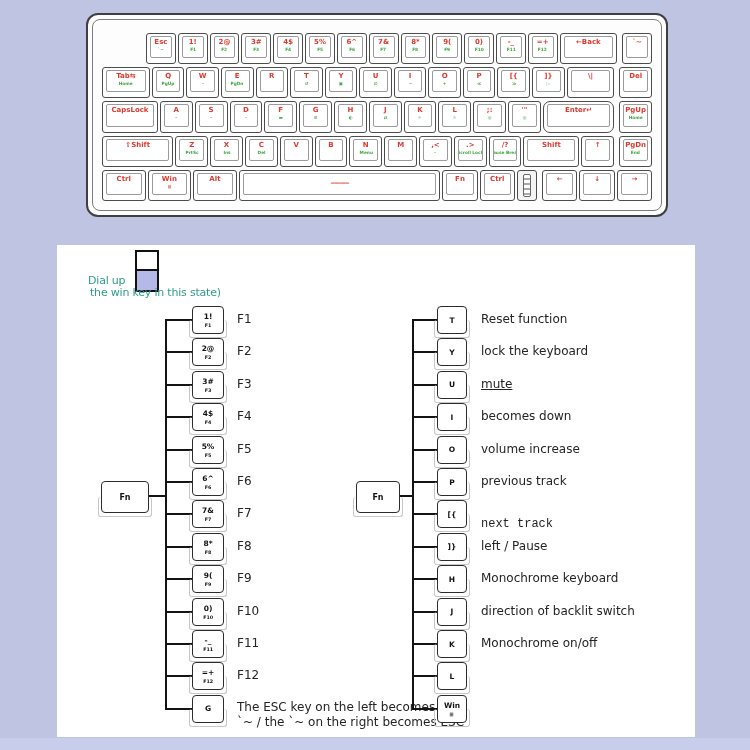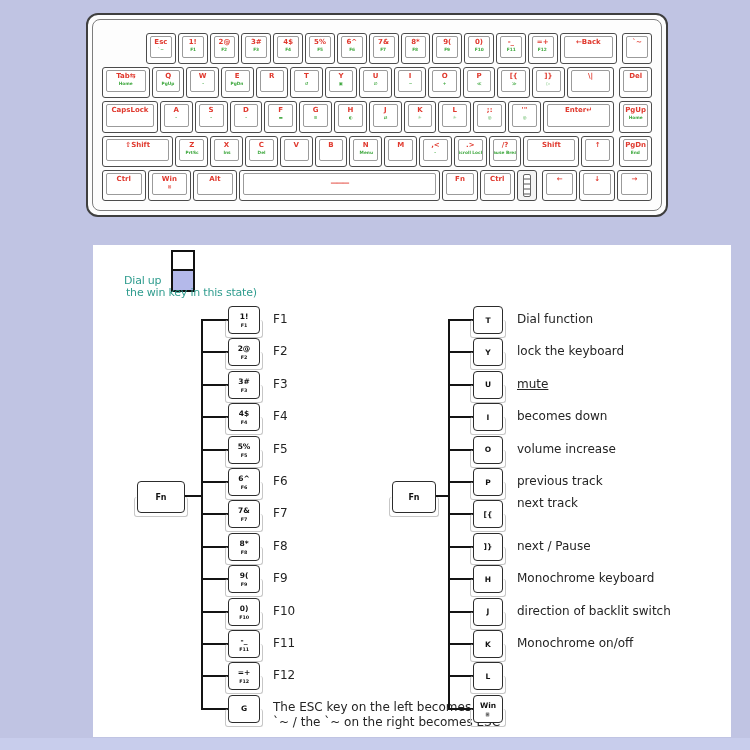--- a/index.html
+++ b/index.html
@@ -20,21 +20,21 @@
   .kb-s{color:#3fa83f;font-size:6px;line-height:6px;font-weight:700;white-space:nowrap;
         transform:scale(0.72);transform-origin:center top;}
   .kb-s.sr{color:#e0392e;}
   .kb-key.space .kb-top{justify-content:center;}
   .kb-key.space .kb-p{letter-spacing:-1px;margin-top:0;}
   .kb-key.knob{background:#f4f4f4;}
   .knob-lines{position:absolute;left:26%;right:26%;top:3px;bottom:3px;border:1px solid #666;border-radius:2px;
               background:repeating-linear-gradient(180deg,#fff 0 3px,#aaa 3px 5px);}
 
   
-  .panel{position:absolute;left:57px;top:245px;width:638px;height:492px;background:#ffffff;margin-left:36px;}
+  .panel{position:absolute;left:57px;top:245px;width:638px;height:492px;background:#ffffff;}
   .hdr{position:absolute;left:31px;top:14px;display:flex;align-items:center;color:#2f9c8e;
        font-size:11px;letter-spacing:-0.2px;white-space:nowrap;}
   .toggle{display:inline-block;width:20px;height:38px;border:2px solid #111;margin:0 10px;
           transform:translateY(-9px);background:#fff;position:relative;flex:0 0 auto;}
   .t-bot{position:absolute;left:0;right:0;bottom:0;height:50%;background:#b4b9ea;border-top:2px solid #111;}
   .hdr2{position:absolute;left:33px;top:41px;color:#2f9c8e;font-size:11px;letter-spacing:-0.2px;}
 
   
   .tree-line{position:absolute;background:#141414;}
   .cap{position:absolute;background:#fff;border:1.5px solid #2c2c2c;border-radius:4px;
@@ -300,21 +300,21 @@
                 <div class="kb-p">;:</div>
                 <div class="kb-s">◎</div>
               </div>
             </div>
             <div class="kb-key" style="flex: 1 1 0%;">
               <div class="kb-top">
                 <div class="kb-p">'"</div>
                 <div class="kb-s">◎</div>
               </div>
             </div>
-            <div class="kb-key" style="flex: 2.25 1 0%;">
+            <div class="kb-key" style="flex: 2.25 1 0%; border-radius: 7px;">
               <div class="kb-top">
                 <div class="kb-p">Enter↵</div>
               </div>
             </div>
             <div class="kb-key rcol" style="flex: 1 1 0%;">
               <div class="kb-top">
                 <div class="kb-p">PgUp</div>
                 <div class="kb-s">Home</div>
               </div>
             </div>
@@ -550,21 +550,21 @@
     <div id="fn-right">
         <div class="cap fnkey" style="left: 299px; top: 236px; width: 42px; height: 30px;">
           <div class="cap-p">Fn</div>
         </div>
         <div class="tree-line" style="left: 342px; top: 250px; width: 13px; height: 2px;"></div>
         <div class="tree-line" style="left: 355px; top: 74px; width: 2px; height: 390.8px;"></div>
         <div class="tree-line" style="left: 355px; top: 74px; width: 25px; height: 2px;"></div>
         <div class="cap" style="left: 380px; top: 61px; width: 28px; height: 26px;">
           <div class="cap-p">T</div>
         </div>
-        <div class="map-label" style="left: 424px; top: 67px;">Dial function</div>
+        <div class="map-label" style="left: 424px; top: 67px;">Reset function</div>
         <div class="tree-line" style="left: 355px; top: 106.4px; width: 25px; height: 2px;"></div>
         <div class="cap" style="left: 380px; top: 93.4px; width: 28px; height: 26px;">
           <div class="cap-p">Y</div>
         </div>
         <div class="map-label" style="left: 424px; top: 99.4px;">lock the keyboard</div>
         <div class="tree-line" style="left: 355px; top: 138.8px; width: 25px; height: 2px;"></div>
         <div class="cap" style="left: 380px; top: 125.8px; width: 28px; height: 26px;">
           <div class="cap-p">U</div>
         </div>
         <div class="map-label" style="left: 424px; top: 131.8px; text-decoration: underline;">mute</div>
@@ -580,26 +580,26 @@
         <div class="map-label" style="left: 424px; top: 196.6px;">volume increase</div>
         <div class="tree-line" style="left: 355px; top: 236px; width: 25px; height: 2px;"></div>
         <div class="cap" style="left: 380px; top: 223px; width: 28px; height: 26px;">
           <div class="cap-p">P</div>
         </div>
         <div class="map-label" style="left: 424px; top: 229px;">previous track</div>
         <div class="tree-line" style="left: 355px; top: 268.4px; width: 25px; height: 2px;"></div>
         <div class="cap" style="left: 380px; top: 255.4px; width: 28px; height: 26px;">
           <div class="cap-p">[{</div>
         </div>
-        <div class="map-label" style="left: 424px; top: 251px;">next track</div>
+        <div class="map-label" style="left: 424px; top: 272px; font-family: Liberation Mono, monospace;">next track</div>
         <div class="tree-line" style="left: 355px; top: 300.8px; width: 25px; height: 2px;"></div>
         <div class="cap" style="left: 380px; top: 287.8px; width: 28px; height: 26px;">
           <div class="cap-p">]}</div>
         </div>
-        <div class="map-label" style="left: 424px; top: 293.8px;">next / Pause</div>
+        <div class="map-label" style="left: 424px; top: 293.8px;">left / Pause</div>
         <div class="tree-line" style="left: 355px; top: 333.2px; width: 25px; height: 2px;"></div>
         <div class="cap" style="left: 380px; top: 320.2px; width: 28px; height: 26px;">
           <div class="cap-p">H</div>
         </div>
         <div class="map-label" style="left: 424px; top: 326.2px;">Monochrome keyboard</div>
         <div class="tree-line" style="left: 355px; top: 365.6px; width: 25px; height: 2px;"></div>
         <div class="cap" style="left: 380px; top: 352.6px; width: 28px; height: 26px;">
           <div class="cap-p">J</div>
         </div>
         <div class="map-label" style="left: 424px; top: 358.6px;">direction of backlit switch</div>

